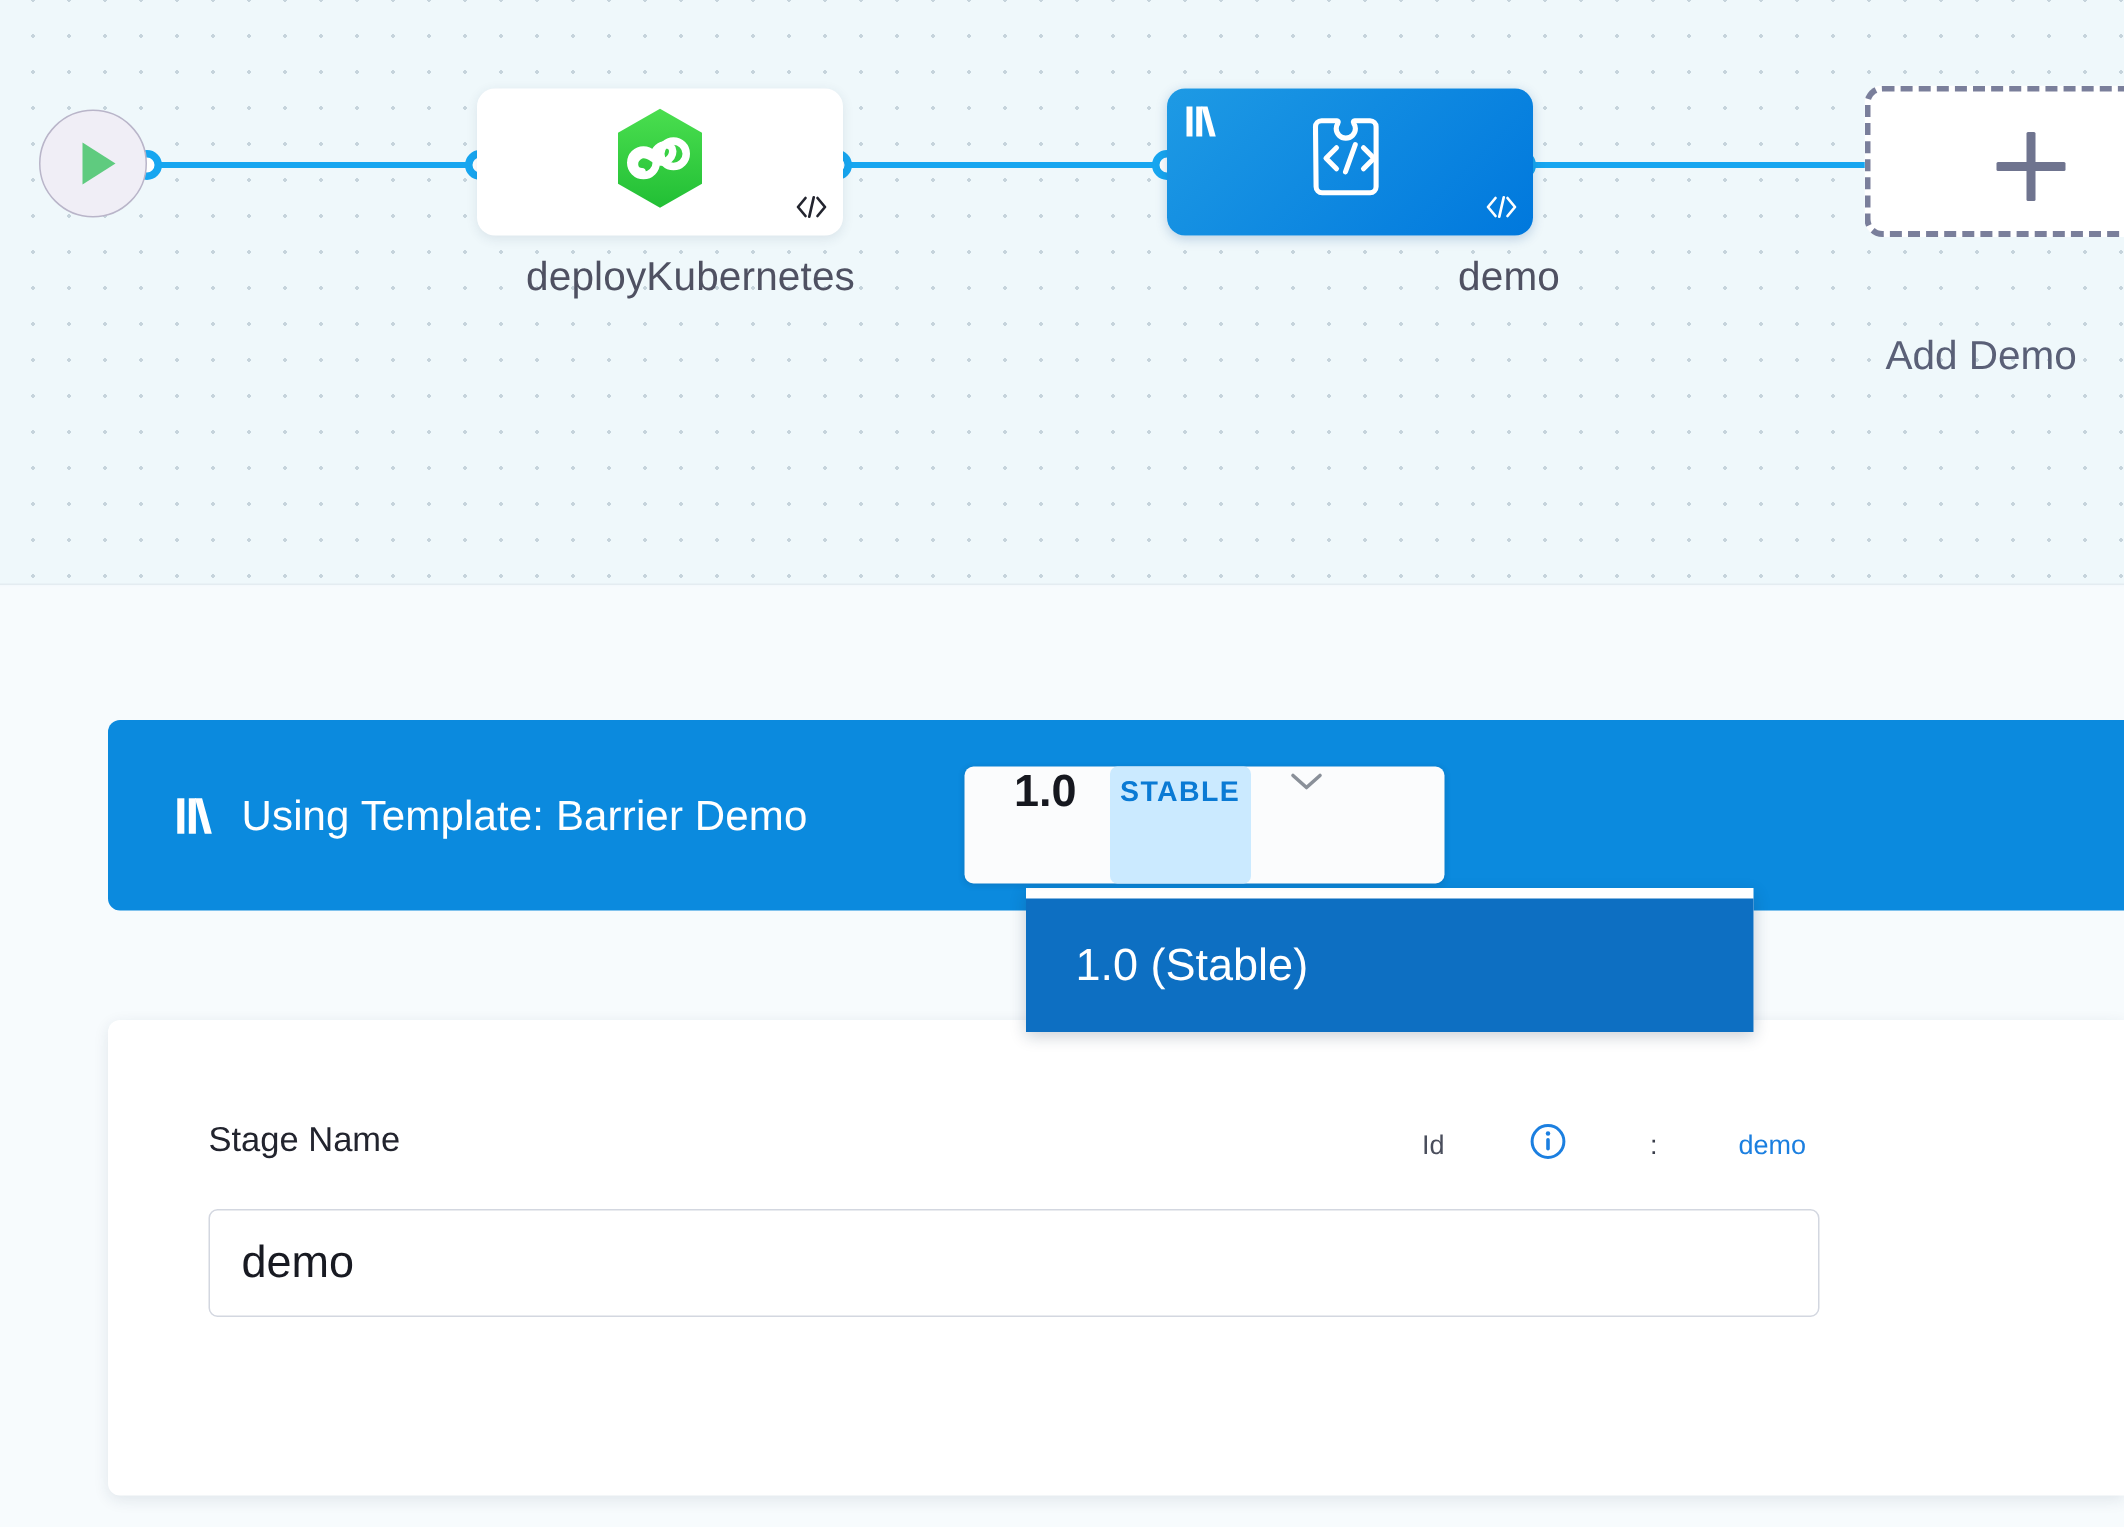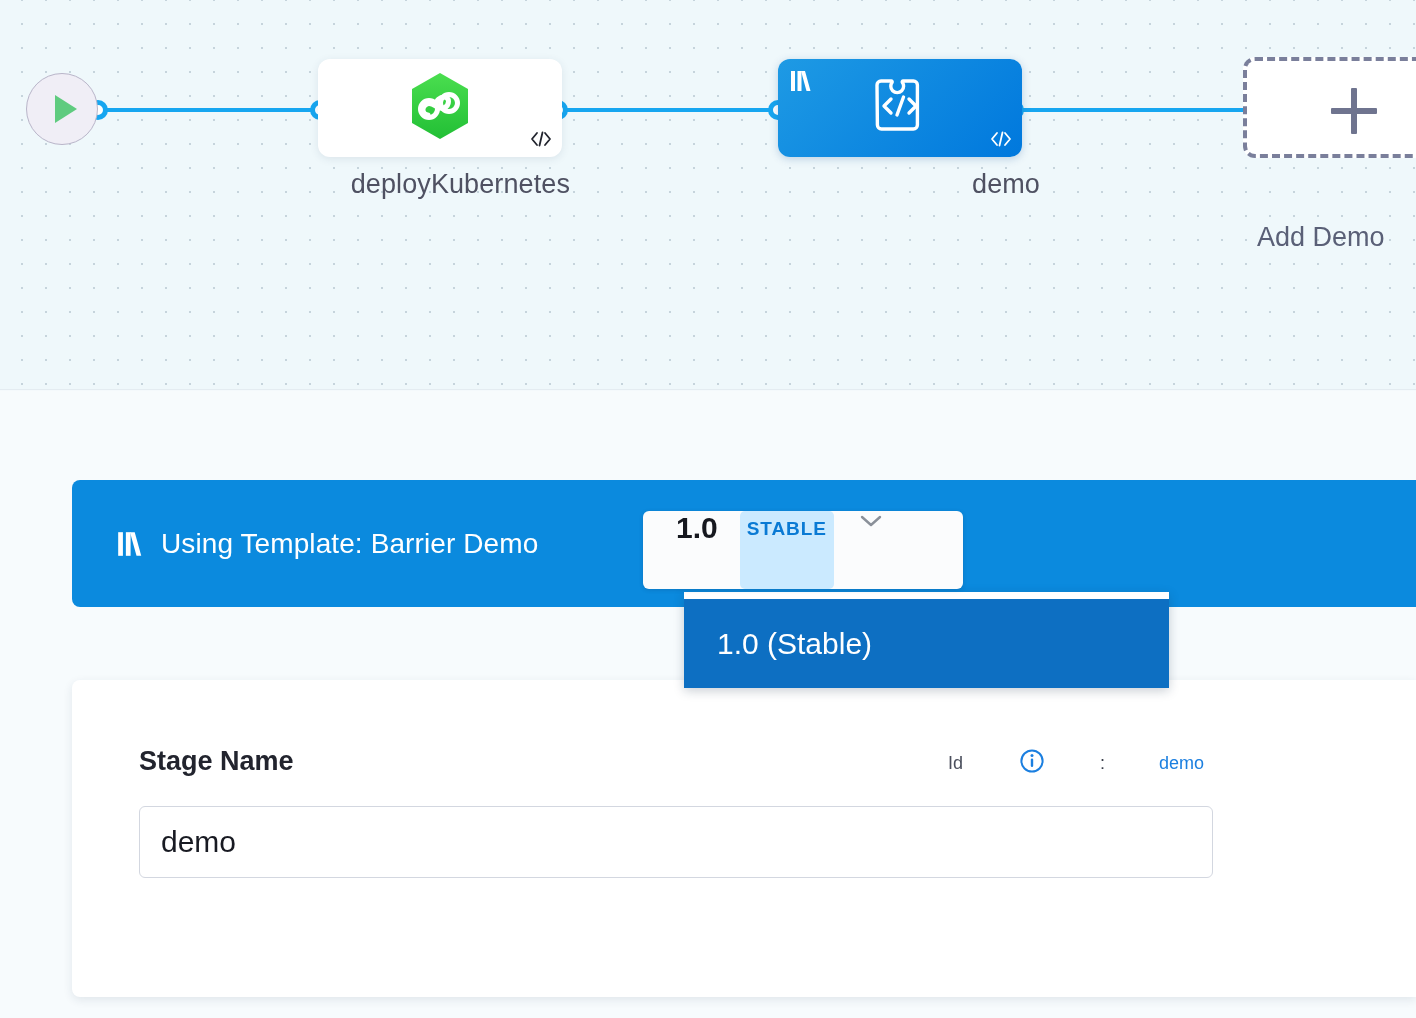--- a/index.html
+++ b/index.html
@@ -274,22 +274,22 @@
     height: 317px;
     background: #ffffff;
     border-radius: 8px 0 0 8px;
     box-shadow: 0 3px 10px rgba(25,45,75,0.10);
     box-sizing: border-box;
   }
   .stage-name-label {
     position: absolute;
     left: 67px;
     top: 66px;
-    font-size: 27px;
-    font-weight: 700;
+    font-size: 23px;
+    font-weight: 400;
     color: #22242e;
   }
   .id-row {
     position: absolute;
     right: 212px;
     top: 68px;
     display: flex;
     align-items: flex-end;
     font-size: 18px;
     color: #4a4e5c;

